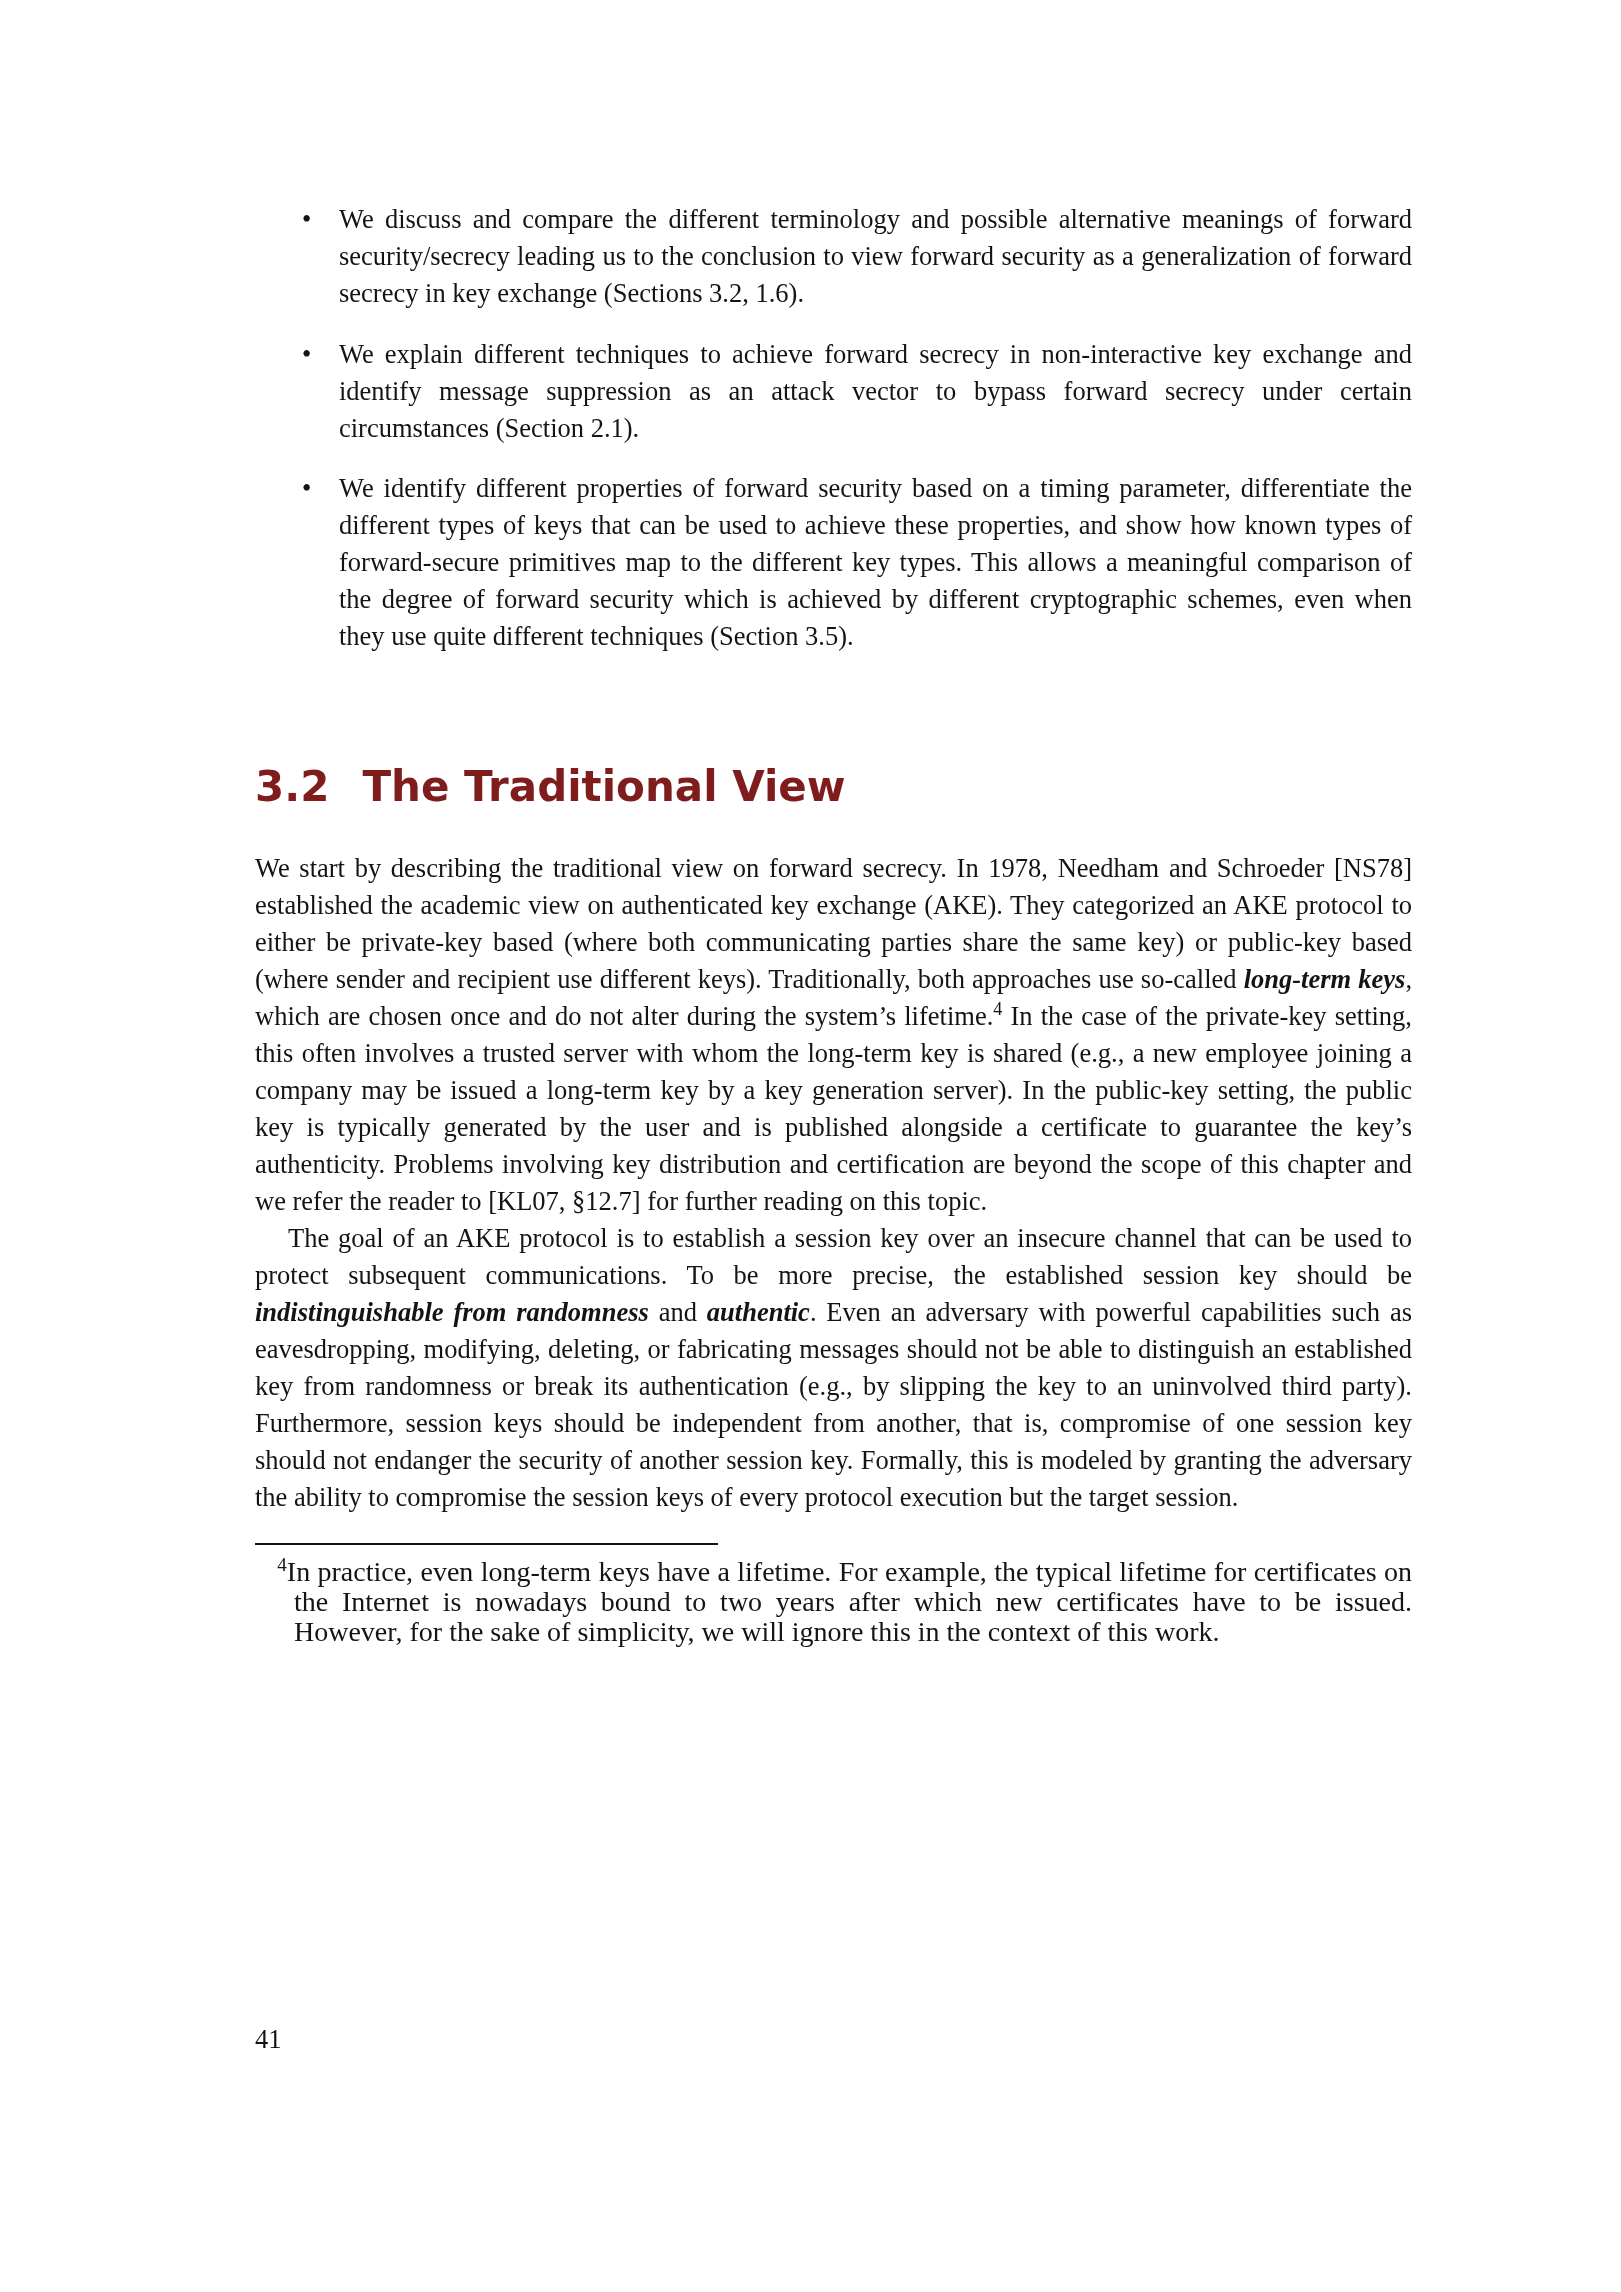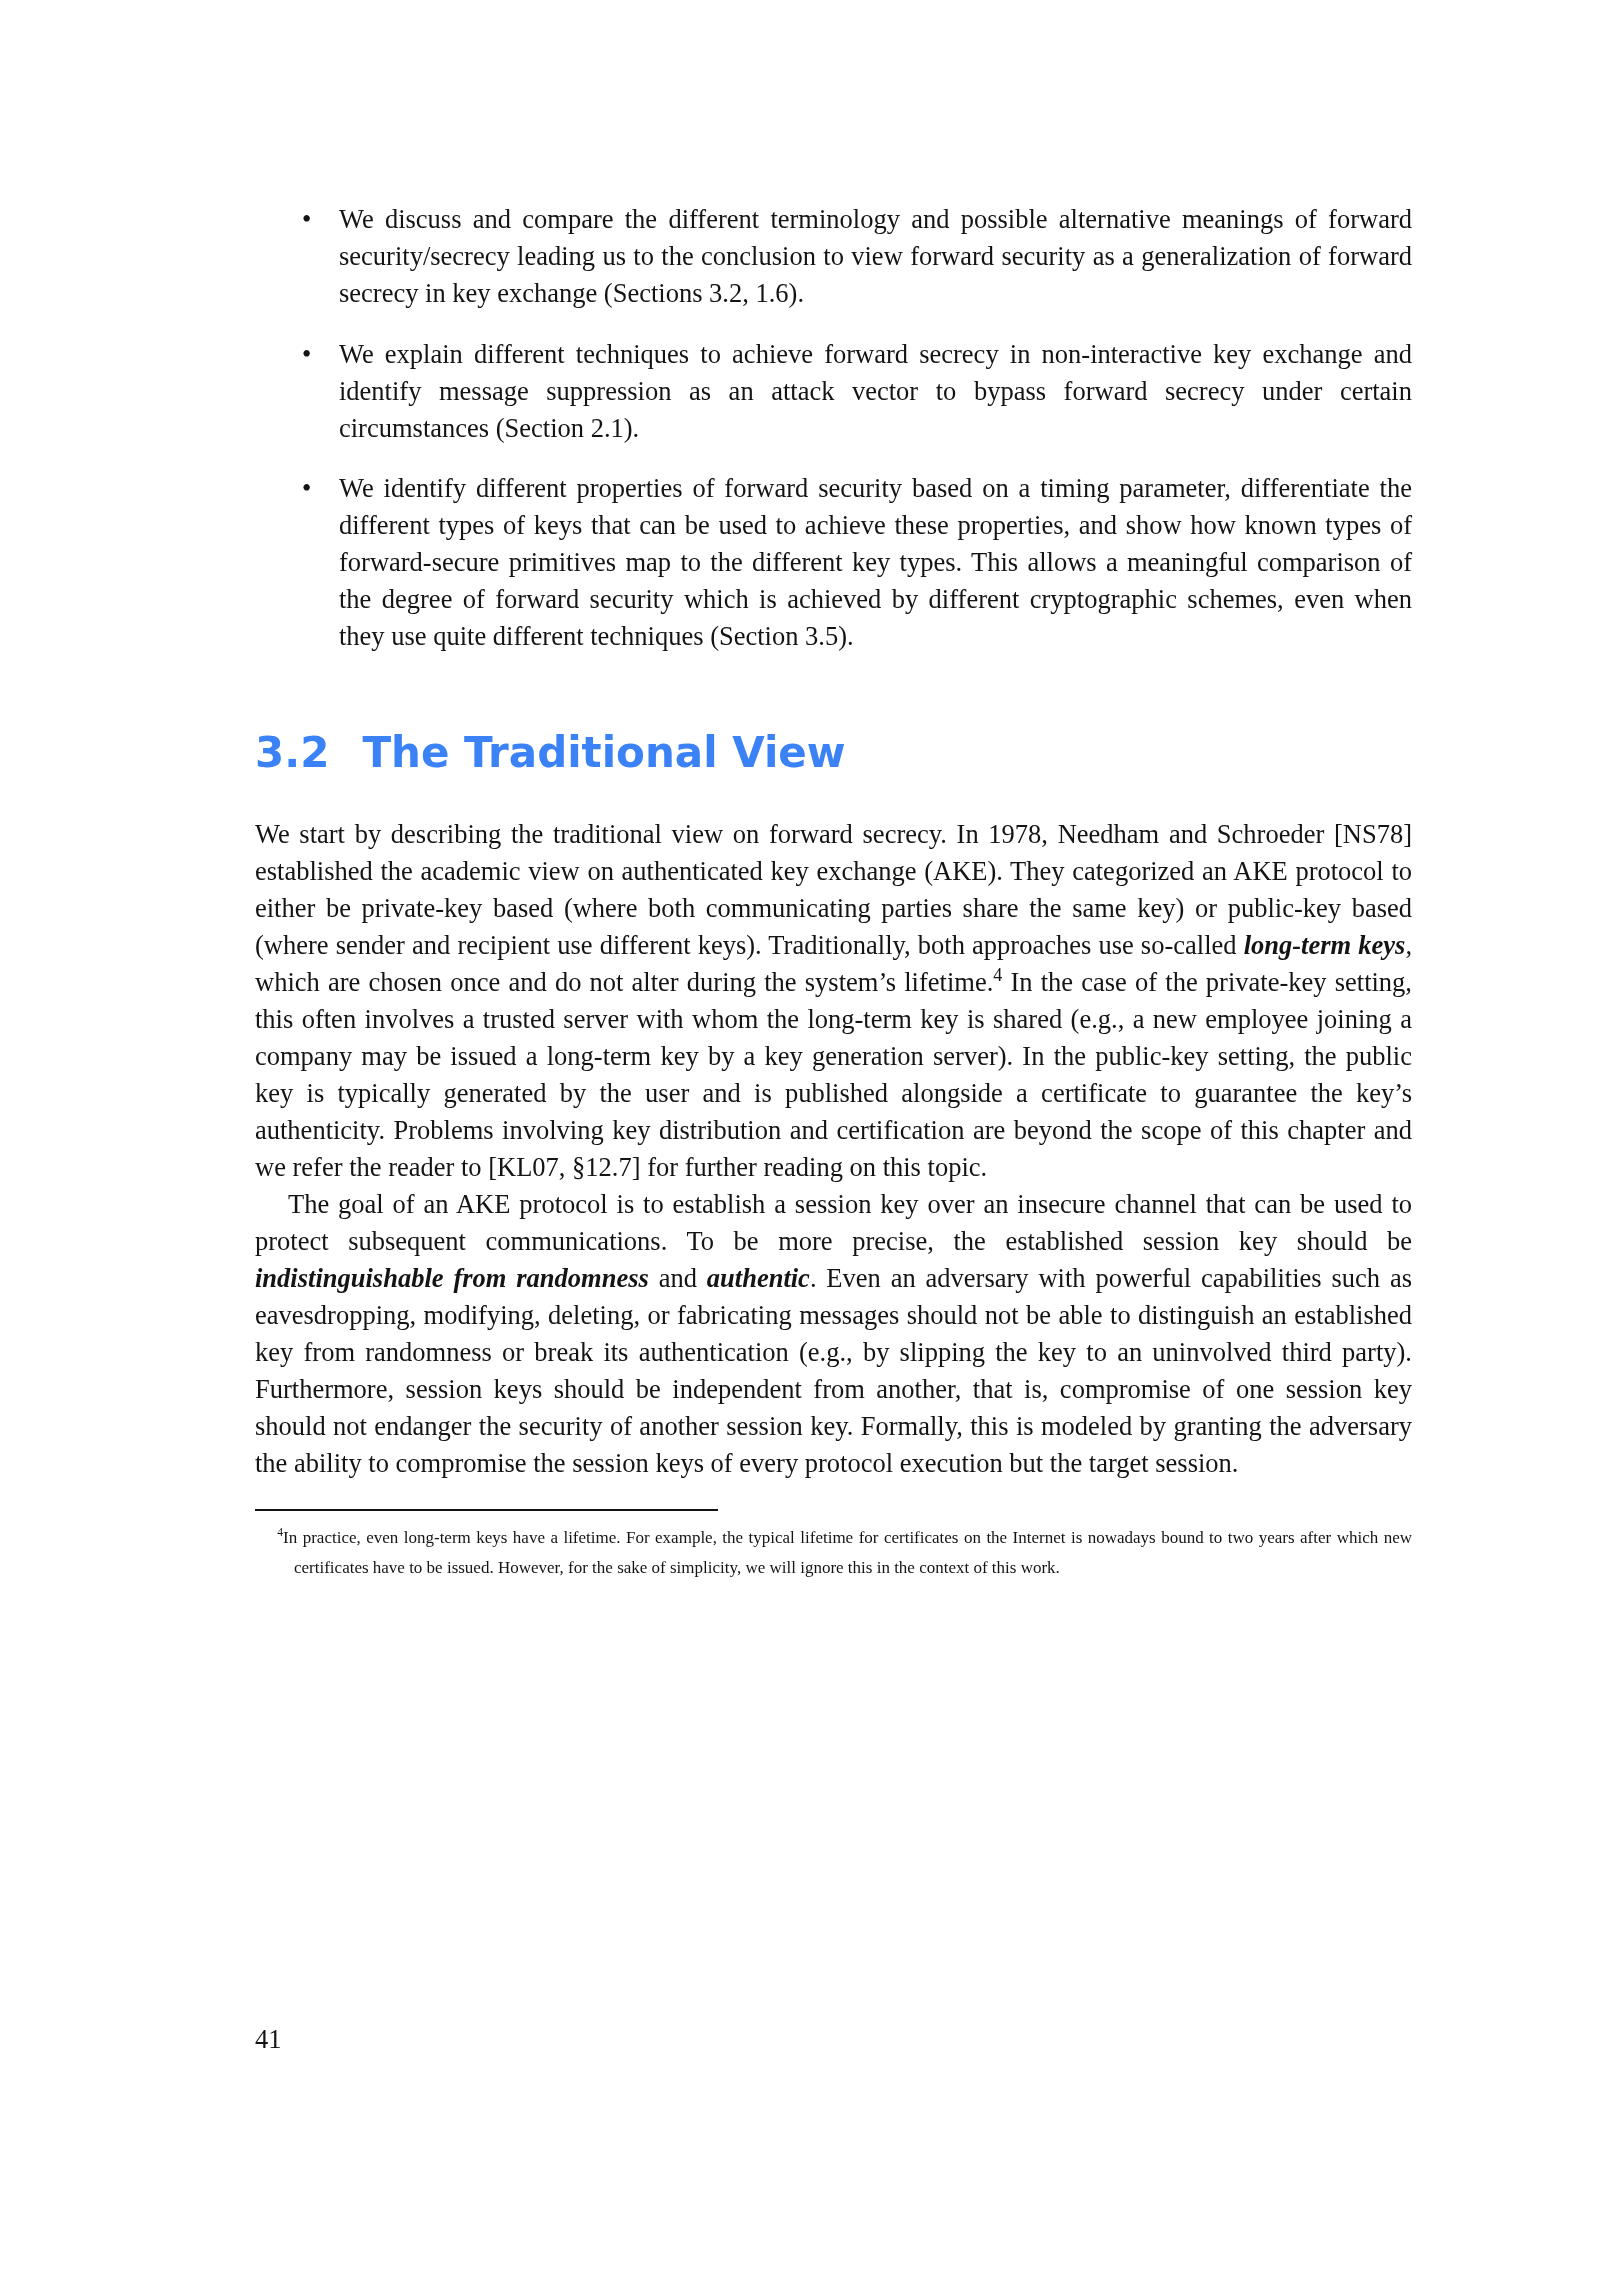--- a/index.html
+++ b/index.html
@@ -33,27 +33,27 @@
     font-size: 26.5px;
   }
   .bullet-text {
     flex: 1;
     text-align: justify;
     hyphens: auto;
   }
   .section-heading {
     display: flex;
     gap: 33px;
-    margin-top: 73px;
+    margin-top: 107px;
     margin-bottom: 39px;
     font-family: "DejaVu Sans", sans-serif;
     font-weight: 700;
     font-size: 42px;
     line-height: 49px;
-    color: #3b82f6;
+    color: #7f1d1d;
     text-align: center;
   }
   .para {
     font-size: 26.5px;
     line-height: 37px;
     text-align: justify;
     hyphens: auto;
   }
   .para.indent { text-indent: 33px; }
   .it { font-style: italic; font-weight: bold; }
@@ -62,21 +62,21 @@
     vertical-align: super;
     line-height: 0;
   }
   .footnote-rule {
     margin-top: 27.4px;
     width: 463px;
     border-top: 2px solid #141414;
   }
   .footnote {
     margin-top: 11.8px;
-    font-size: 17px;
+    font-size: 28px;
     line-height: 30px;
     text-align: justify;
     hyphens: auto;
     padding-left: 39px;
     text-indent: -16.7px;
   }
   .page-number {
     position: absolute;
     left: 255px;
     top: 2021px;

